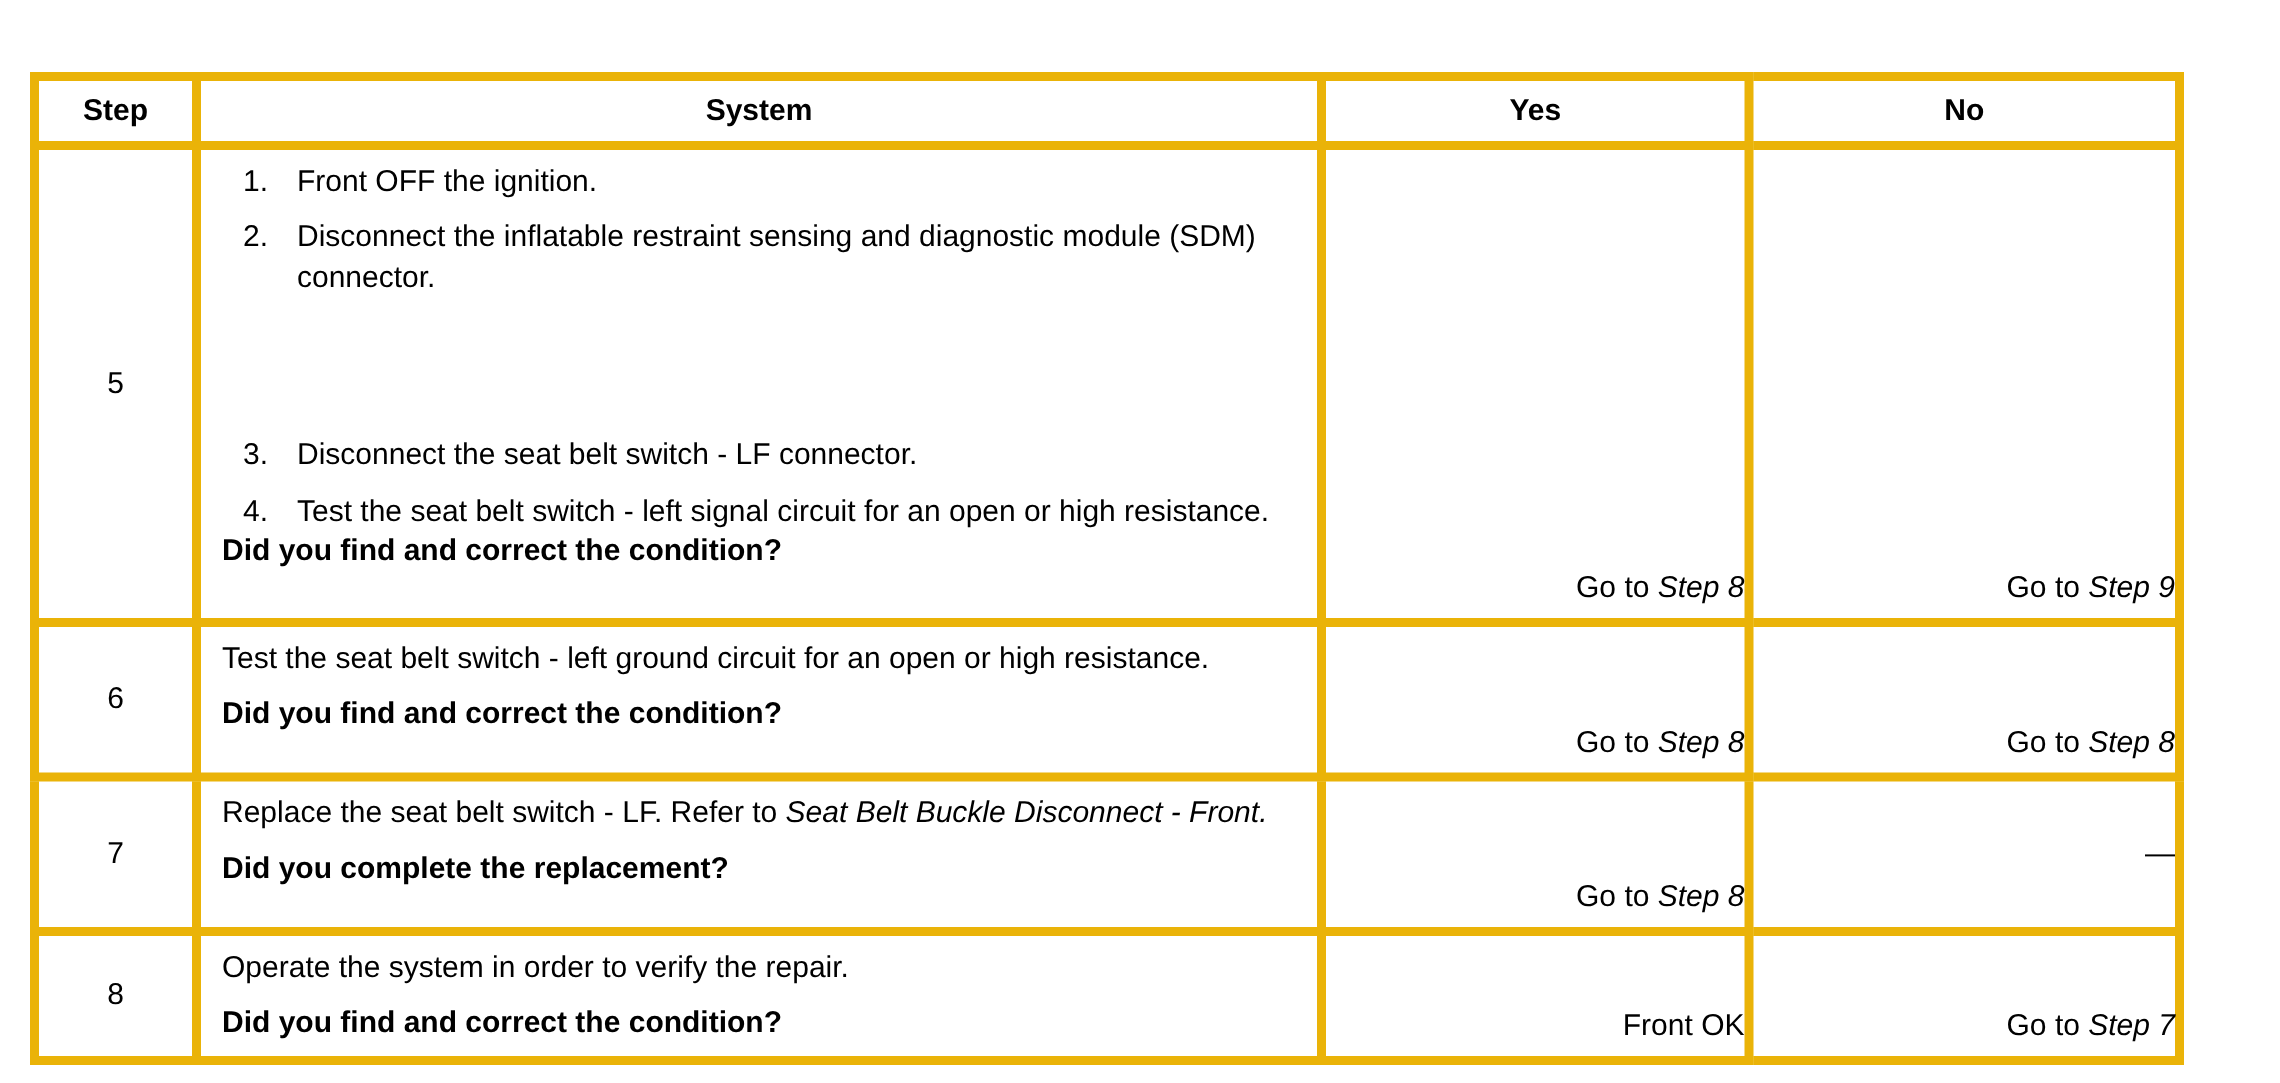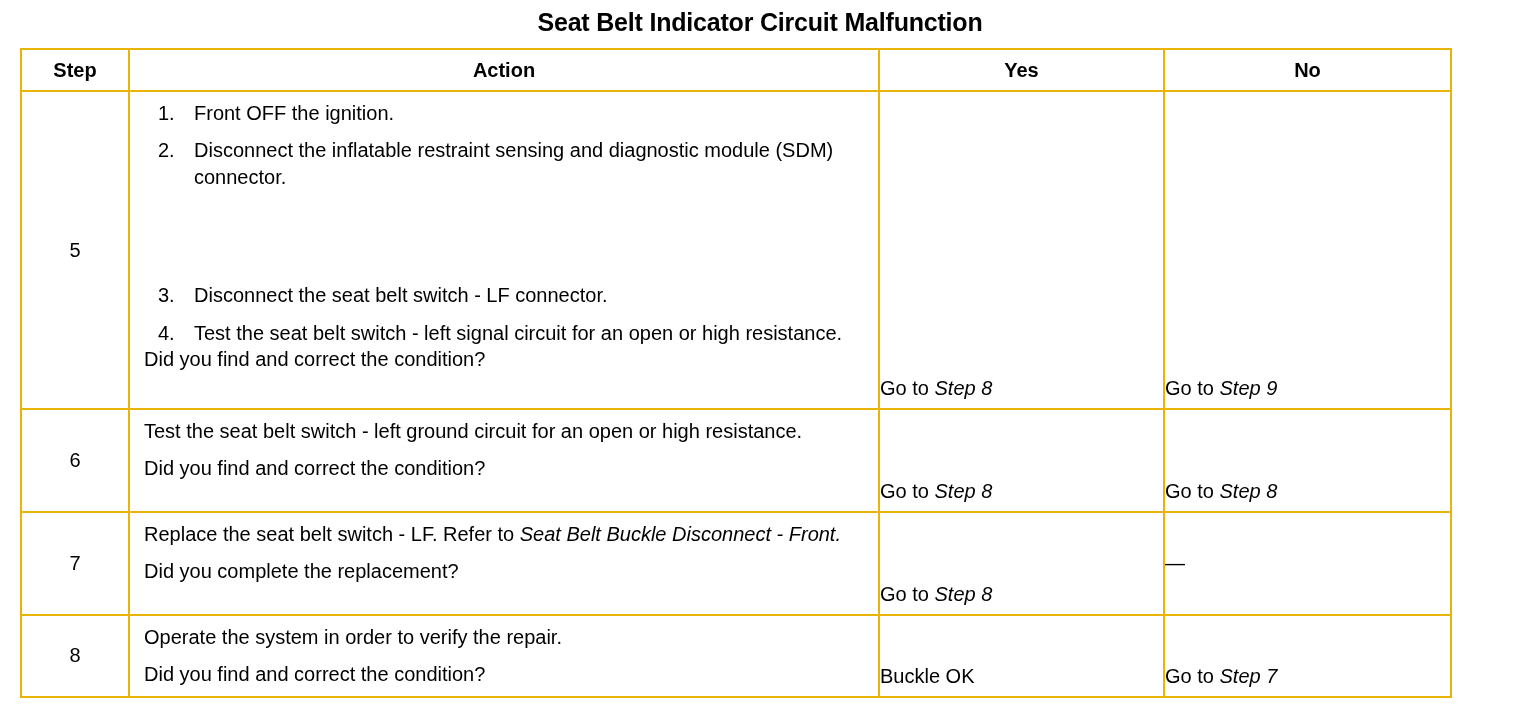--- a/index.html
+++ b/index.html
@@ -37,21 +37,21 @@
     position: absolute;
     left: 20px;
     top: 48px;
     width: 1430px;
     border-collapse: collapse;
     table-layout: fixed;
   }
 
   .diag-table th,
   .diag-table td {
-    border: 2px solid #eab308;
+    border: 6px solid #eab308;
     padding: 0;
     vertical-align: top;
   }
 
   .diag-table thead th {
     text-align: center;
     font-size: 20px;
     font-weight: bold;
     height: 40px;
     line-height: 40px;
@@ -69,21 +69,21 @@
     font-size: 20px;
   }
 
   td.action-cell {
     padding: 8px 10px 8px 14px;
     font-size: 20px;
     line-height: 1.32;
   }
 
   td.ans-cell {
-    text-align: left;
+    text-align: right;
     font-size: 20px;
     position: relative;
   }
   td.ans-bottom {
     vertical-align: bottom;
     padding-bottom: 8px;
   }
   td.ans-middle {
     vertical-align: middle;
   }
@@ -115,50 +115,50 @@
 
   p.para {
     margin: 0 0 0 0;
   }
   p.para + p.para {
     margin-top: 11px;
   }
 
   .question {
     margin-top: 11px;
+    font-weight: bold;
   }
 
   em, .ital {
     font-style: italic;
   }
 
   .dash {
     display: inline-block;
     font-size: 20px;
     line-height: 1;
   }
 </style>
 </head>
 <body>
 
 <div class="page">
 
-  <div class="doc-title">Seat Belt Indicator Circuit Malfunction</div>
 
   <table class="diag-table">
     <colgroup>
       <col class="c-step">
       <col class="c-action">
       <col class="c-yes">
       <col class="c-no">
     </colgroup>
     <thead>
       <tr>
         <th>Step</th>
-        <th>Action</th>
+        <th>System</th>
         <th>Yes</th>
         <th>No</th>
       </tr>
     </thead>
     <tbody>
 
       <tr style="height:318px;">
         <td class="step-cell">5</td>
         <td class="action-cell">
           <ol class="steps">
@@ -203,20 +203,20 @@
         <td class="ans-cell ans-bottom"><span>Go to </span><span class="ital">Step 8</span></td>
         <td class="ans-cell ans-middle"><span class="dash">—</span></td>
       </tr>
 
       <tr style="height:76px;">
         <td class="step-cell">8</td>
         <td class="action-cell">
           <p class="para">Operate the system in order to verify the repair.</p>
           <p class="para question">Did you find and correct the condition?</p>
         </td>
-        <td class="ans-cell ans-bottom">Buckle OK</td>
+        <td class="ans-cell ans-bottom">Front OK</td>
         <td class="ans-cell ans-bottom"><span>Go to </span><span class="ital">Step 7</span></td>
       </tr>
 
     </tbody>
   </table>
 
 </div>
 
 </body></html>

